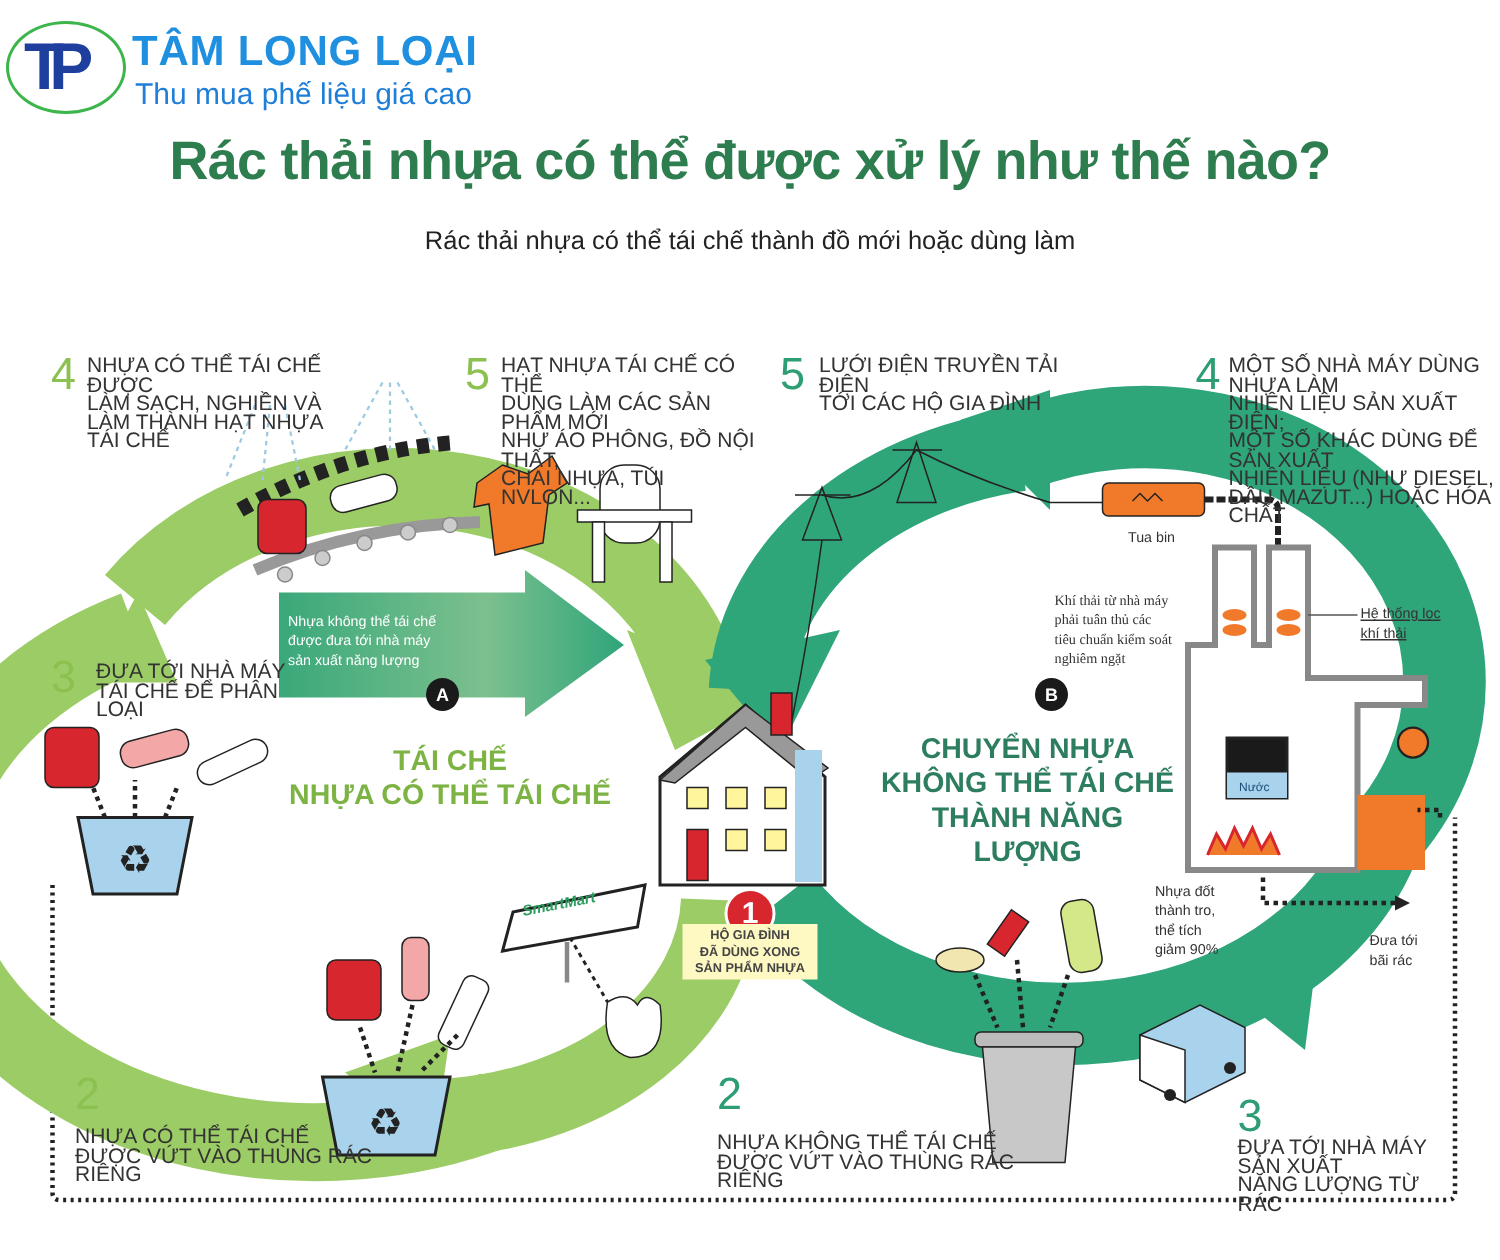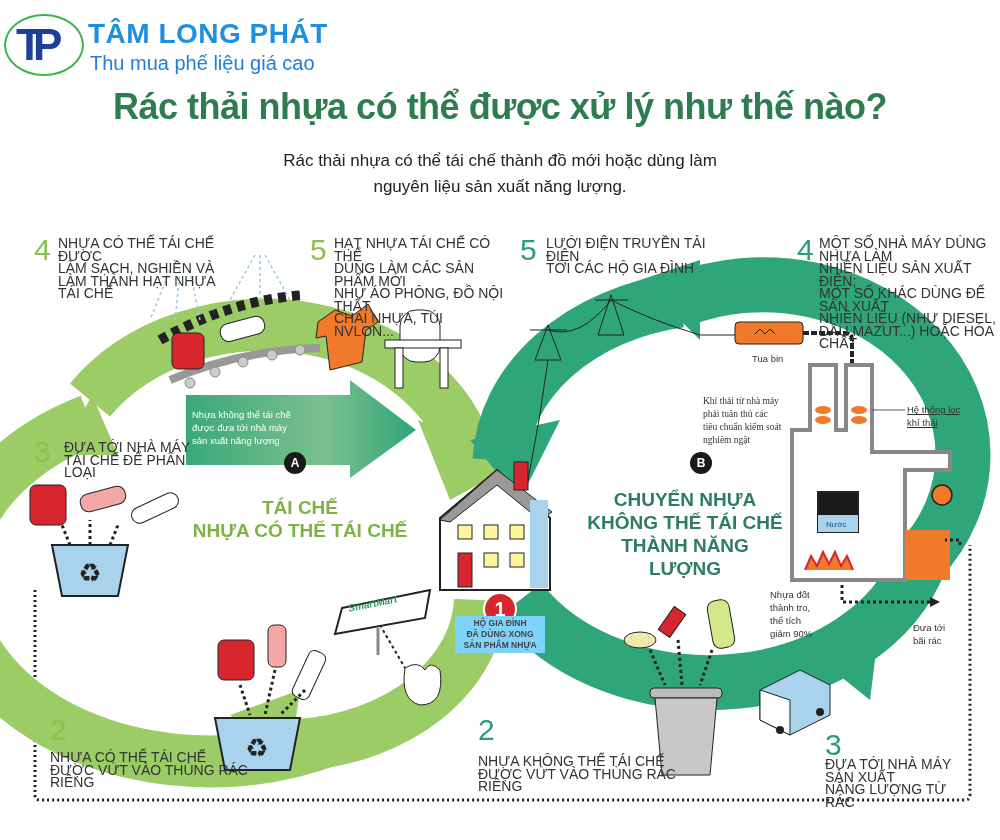--- a/index.html
+++ b/index.html
@@ -14,35 +14,34 @@
   .step-num{font-size:30px;line-height:30px;}
   .num-light{color:#8cc152;}
   .num-dark{color:#2d9d73;}
   .step-text{font-size:14px;line-height:12.5px;font-weight:normal;color:#333;text-transform:uppercase;}
   .label-small{font-size:9.5px;line-height:13px;color:#333;}
   .big-label{font-weight:bold;text-align:center;font-size:19px;line-height:23px;}
   .lbl-recycle{color:#7cb342;}
   .lbl-energy{color:#2d7d5f;}
   .circle-badge{width:22px;height:22px;border-radius:50%;background:#1a1a1a;color:#fff;font-size:12px;text-align:center;line-height:22px;font-weight:bold;}
   .badge-red{width:30px;height:30px;border-radius:50%;background:#d7262e;color:#fff;font-size:20px;text-align:center;line-height:30px;font-weight:bold;border:2px solid #fff;}
-  .home-label{background:#7dd3fc;font-size:8.5px;line-height:11px;font-weight:bold;color:#444;text-align:center;padding:2px 4px;}
+  .home-label{background:#fef9c3;font-size:8.5px;line-height:11px;font-weight:bold;color:#444;text-align:center;padding:2px 4px;}
   .arrowA-text{left:192px;top:408px;width:130px;font-size:9.5px;line-height:13px;color:#fff;}
 </style>
 </head>
 <body>
 
 <div class="abs logo-ring"></div>
 <div class="abs logo-tp">TP</div>
-<div class="abs brand-name">TÂM LONG PHÁT</div>
+<div class="abs brand-name">TÂM LONG LOẠI</div>
 <div class="abs brand-tag">Thu mua phế liệu giá cao</div>
 
 <div class="abs main-title">Rác thải nhựa có thể được xử lý như thế nào?</div>
 <div class="abs subtitle">
   <div>Rác thải nhựa có thể tái chế thành đồ mới hoặc dùng làm</div>
-  <div>nguyên liệu sản xuất năng lượng.</div>
 </div>
 
 <svg class="abs" style="left:0;top:0" width="1000" height="840">
   <defs>
     <linearGradient id="gA" x1="0" x2="1" y1="0" y2="0">
       <stop offset="0" stop-color="#3aa87a"></stop>
       <stop offset="0.6" stop-color="#7cc08e"></stop>
       <stop offset="1" stop-color="#2fa57a"></stop>
     </linearGradient>
   </defs>

